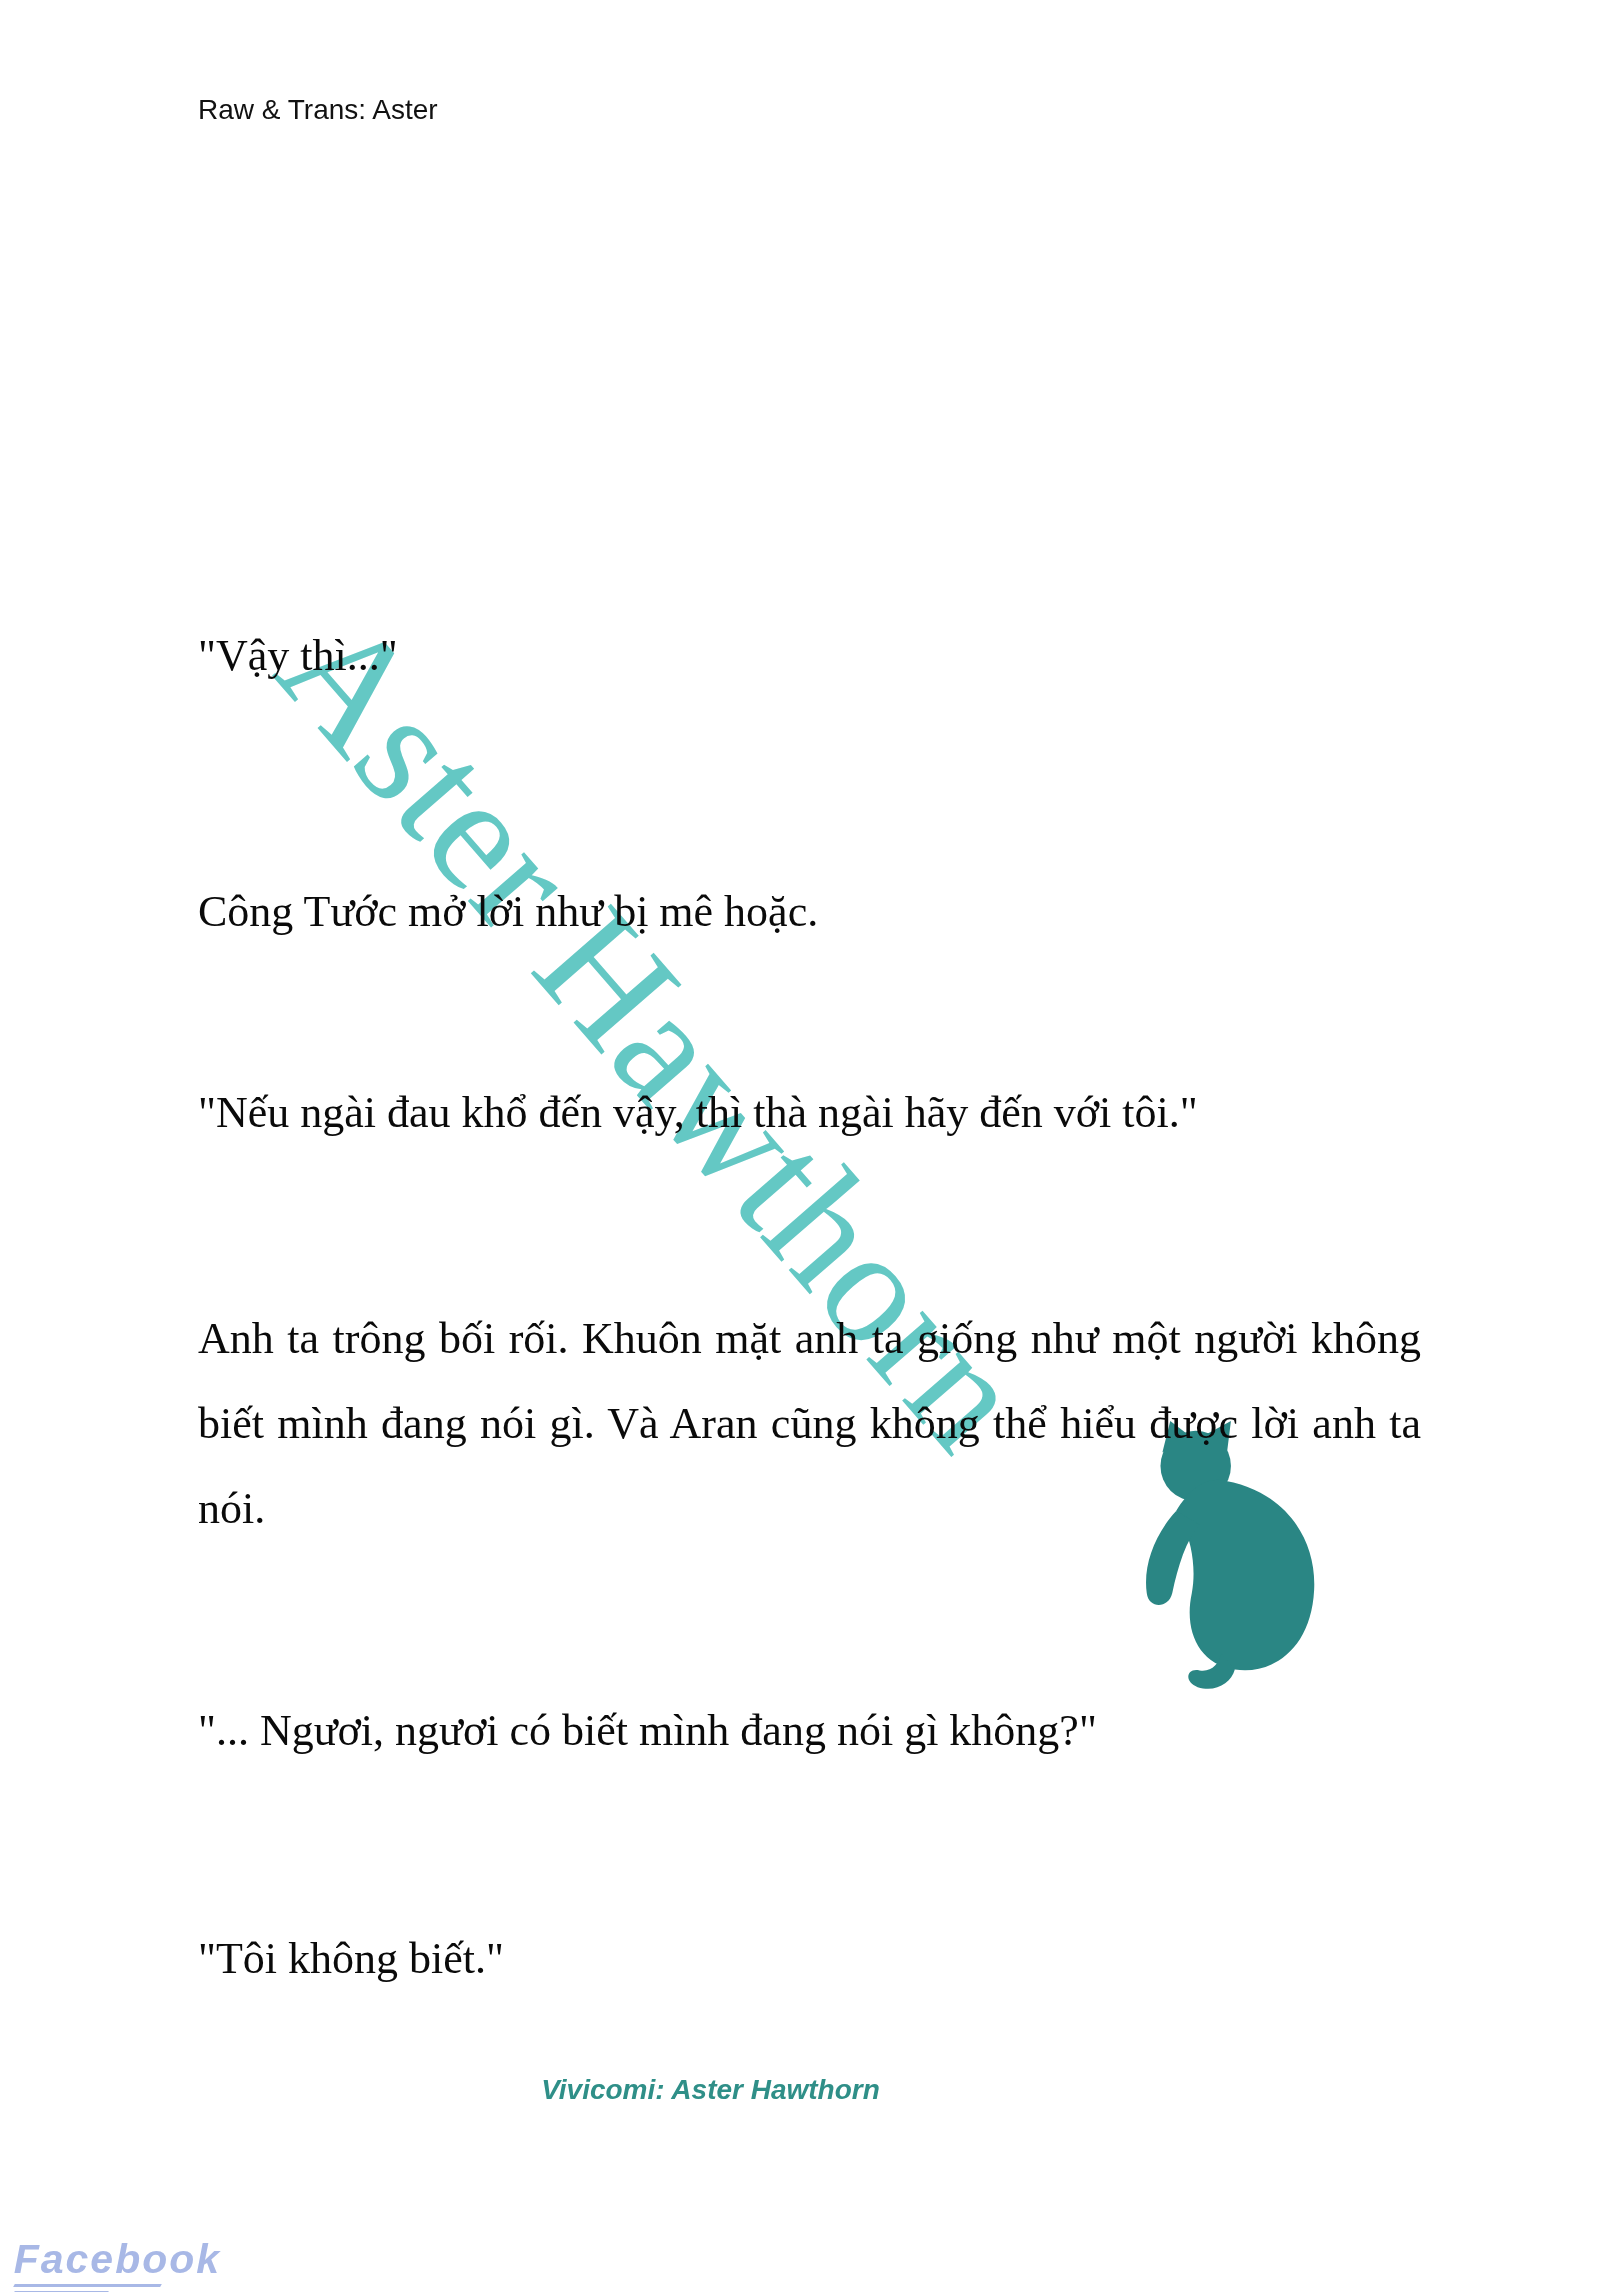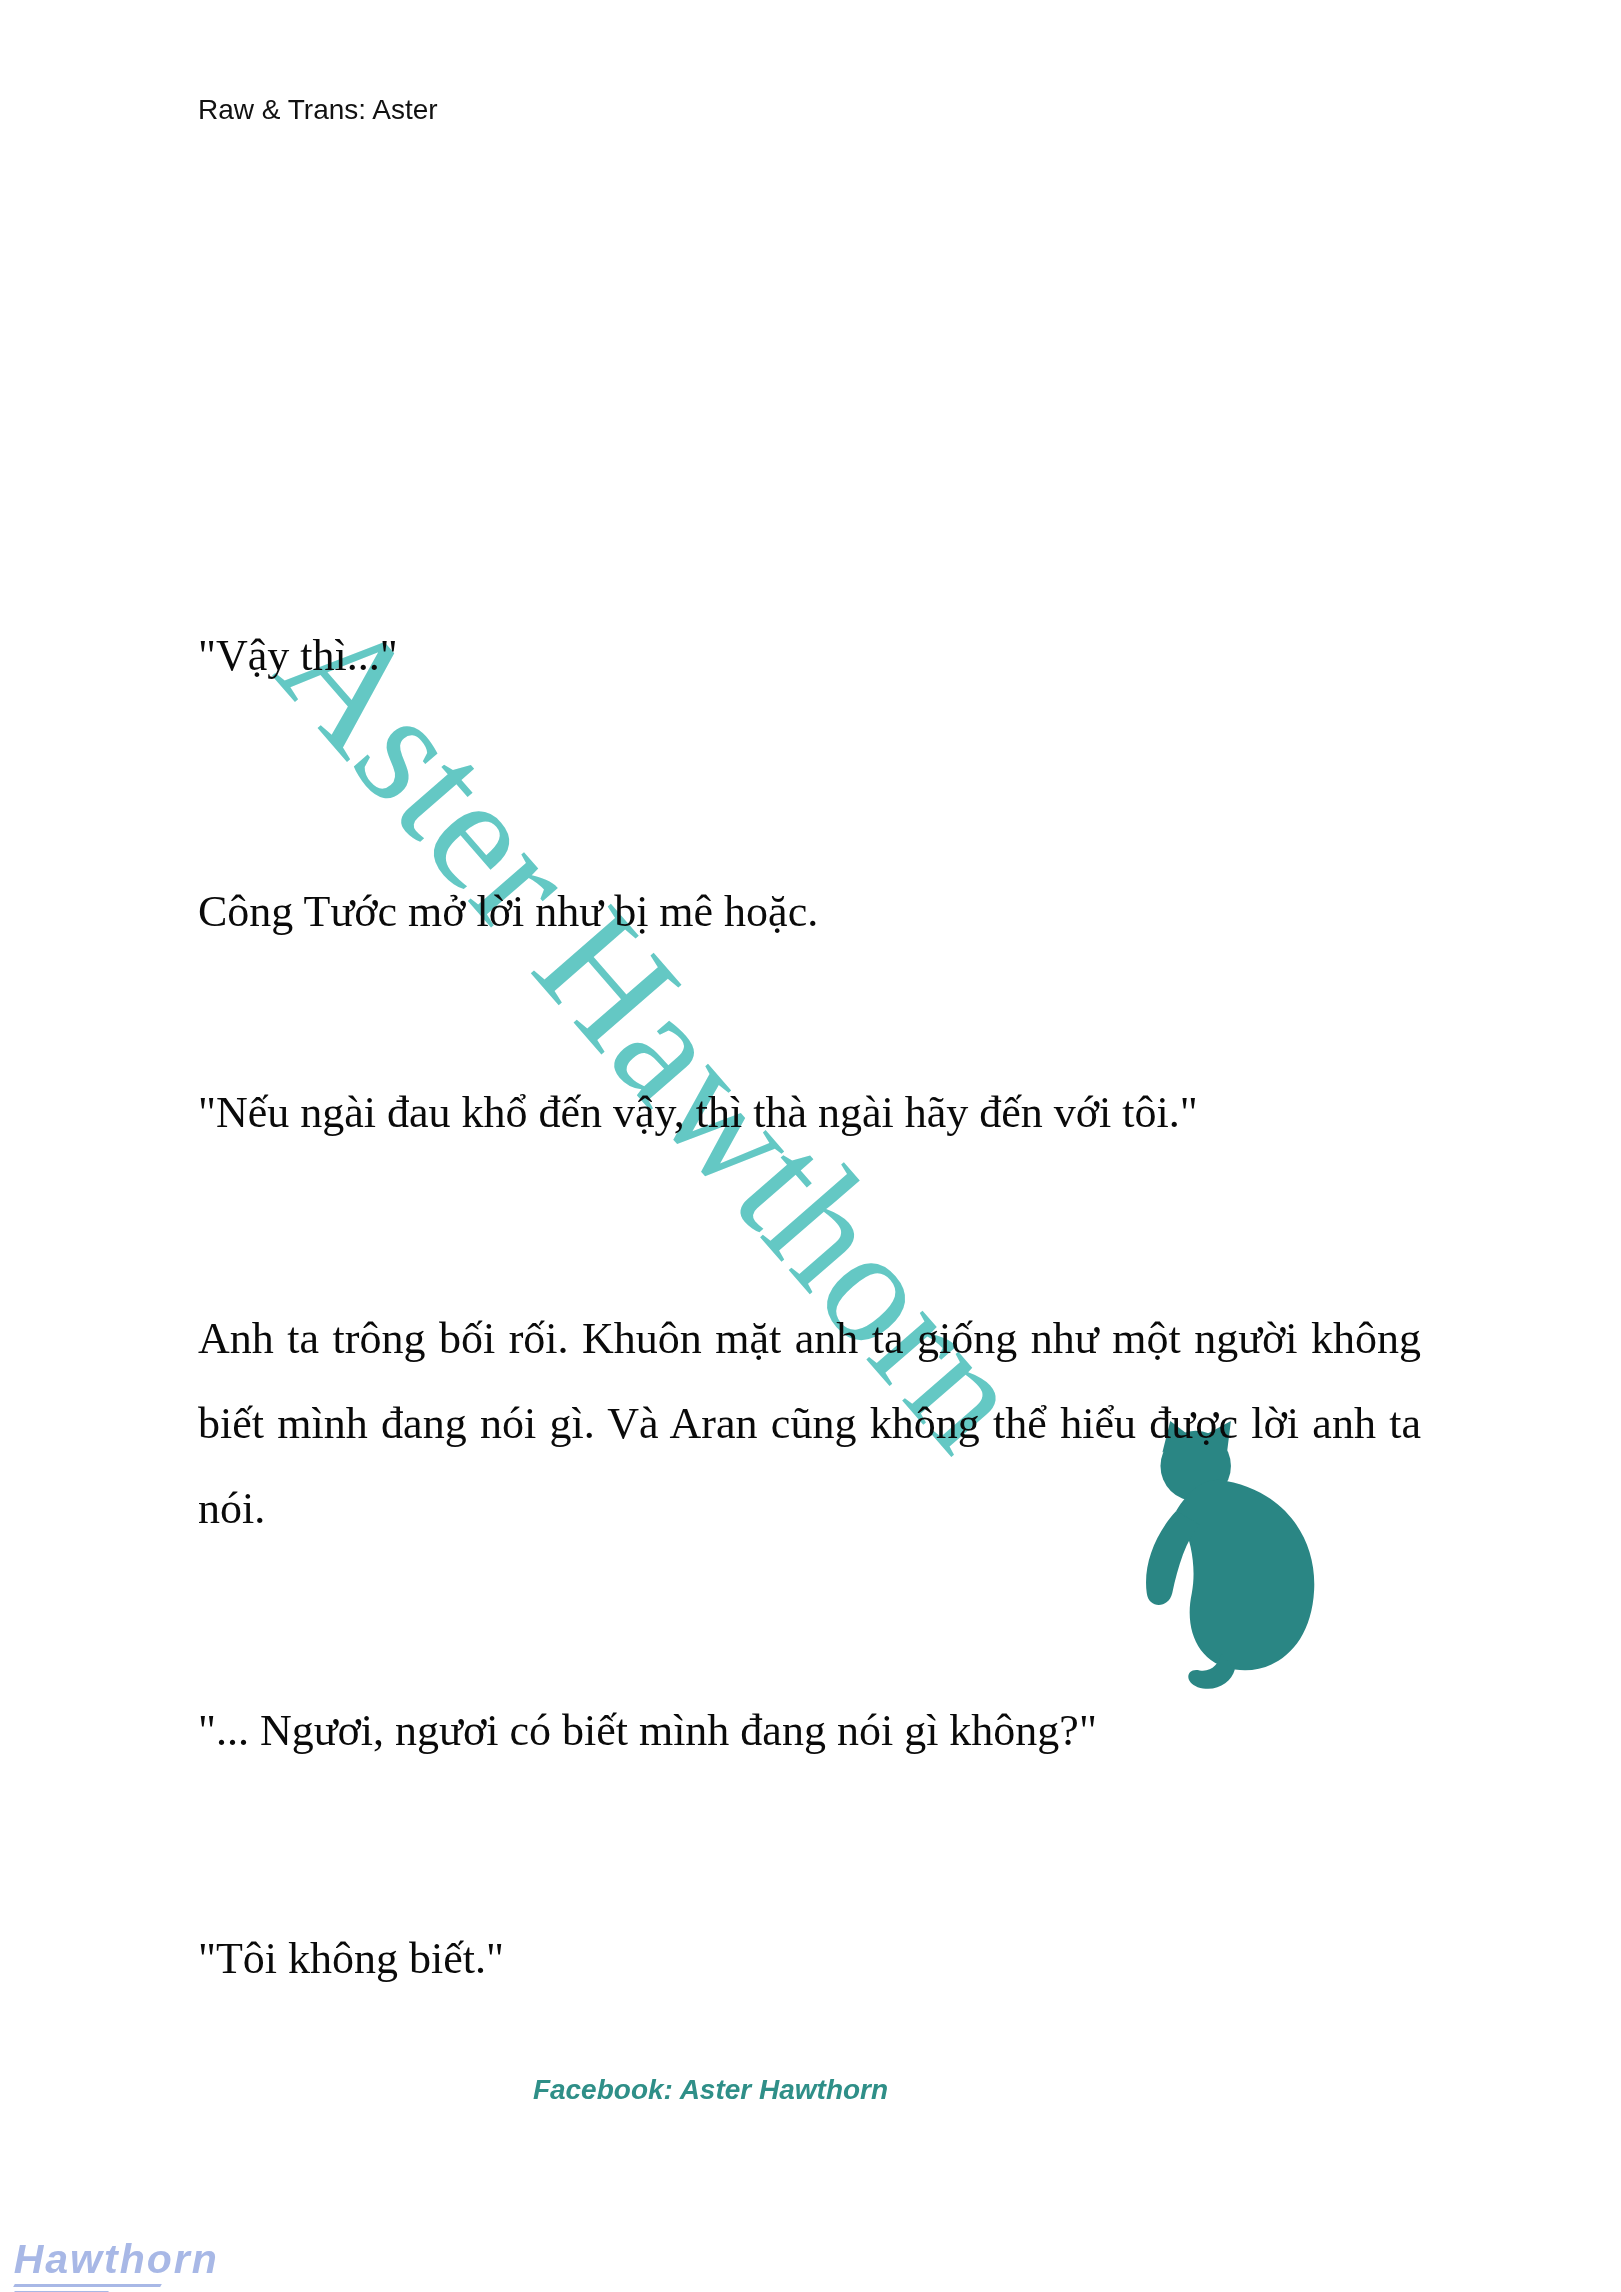--- a/index.html
+++ b/index.html
@@ -116,23 +116,23 @@
         <polygon points="82,16 108,2 104,34"></polygon>
         <circle cx="72" cy="48" r="36"></circle>
         <path d="M95 62 C160 70 196 120 193 175 C190 235 150 262 112 256 C74 250 60 215 68 178 C74 146 64 112 52 94 C64 74 78 62 95 62 Z"></path>
         <path d="M52 94 C30 118 18 150 22 178 C24 194 44 194 48 178 C54 150 62 124 76 108 Z"></path>
         <path d="M112 256 C108 270 92 280 74 274 C60 269 62 254 76 257 C88 259 96 250 98 240 Z"></path>
       </g>
     </svg>
   </div>
 
   <div class="footer">
-    <div>Facebook: Aster Hawthorn</div>
+    <div>Vivicomi: Aster Hawthorn</div>
   </div>
 
   <div class="logo">
-    <span>Hawthorn</span>
+    <span>Facebook</span>
     <span class="flourish"></span>
     <span class="flourish flourish2"></span>
   </div>
 
 </div>
 
 
 </body></html>

